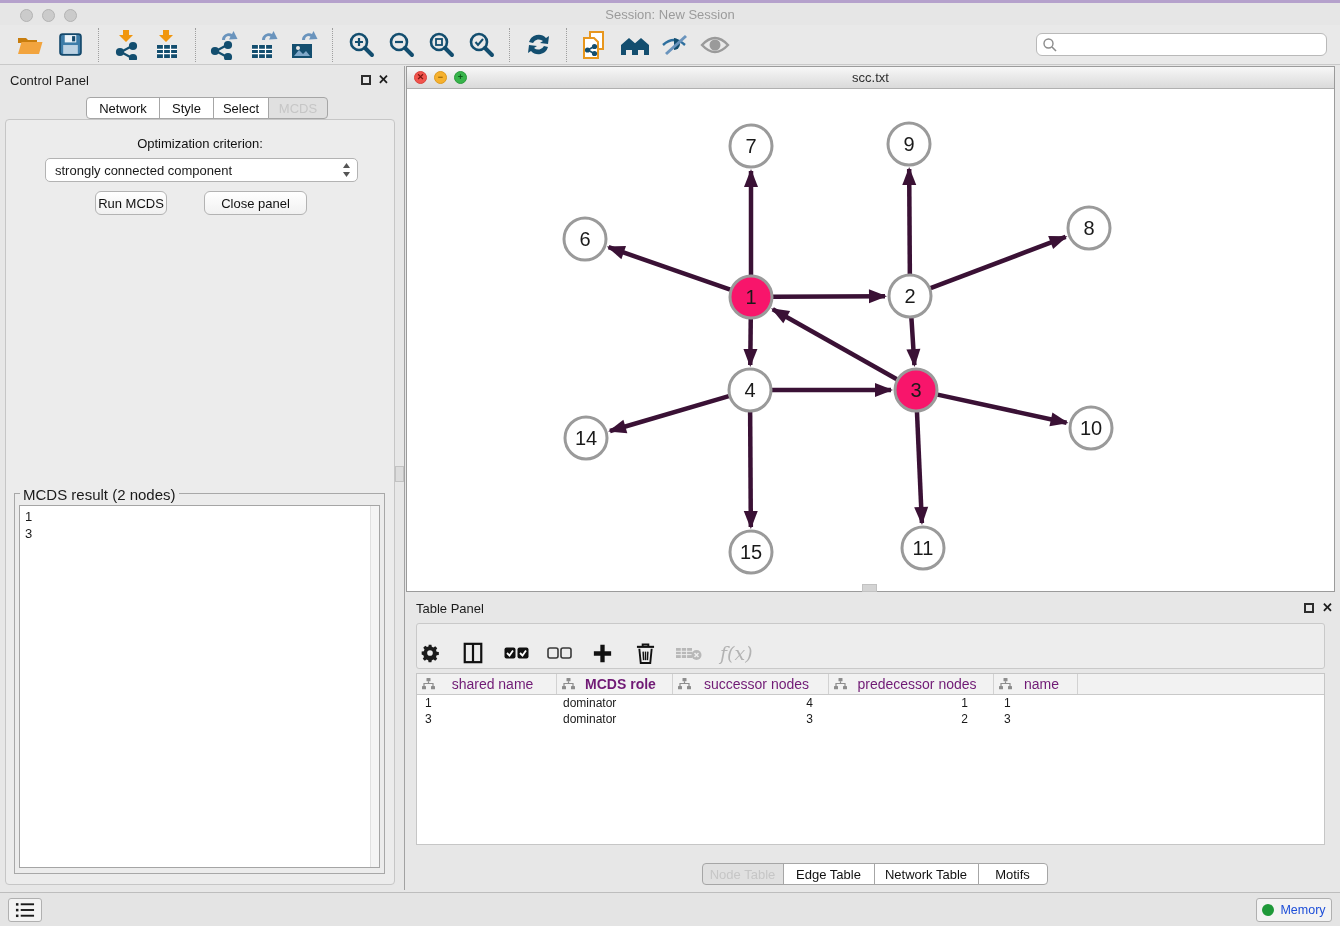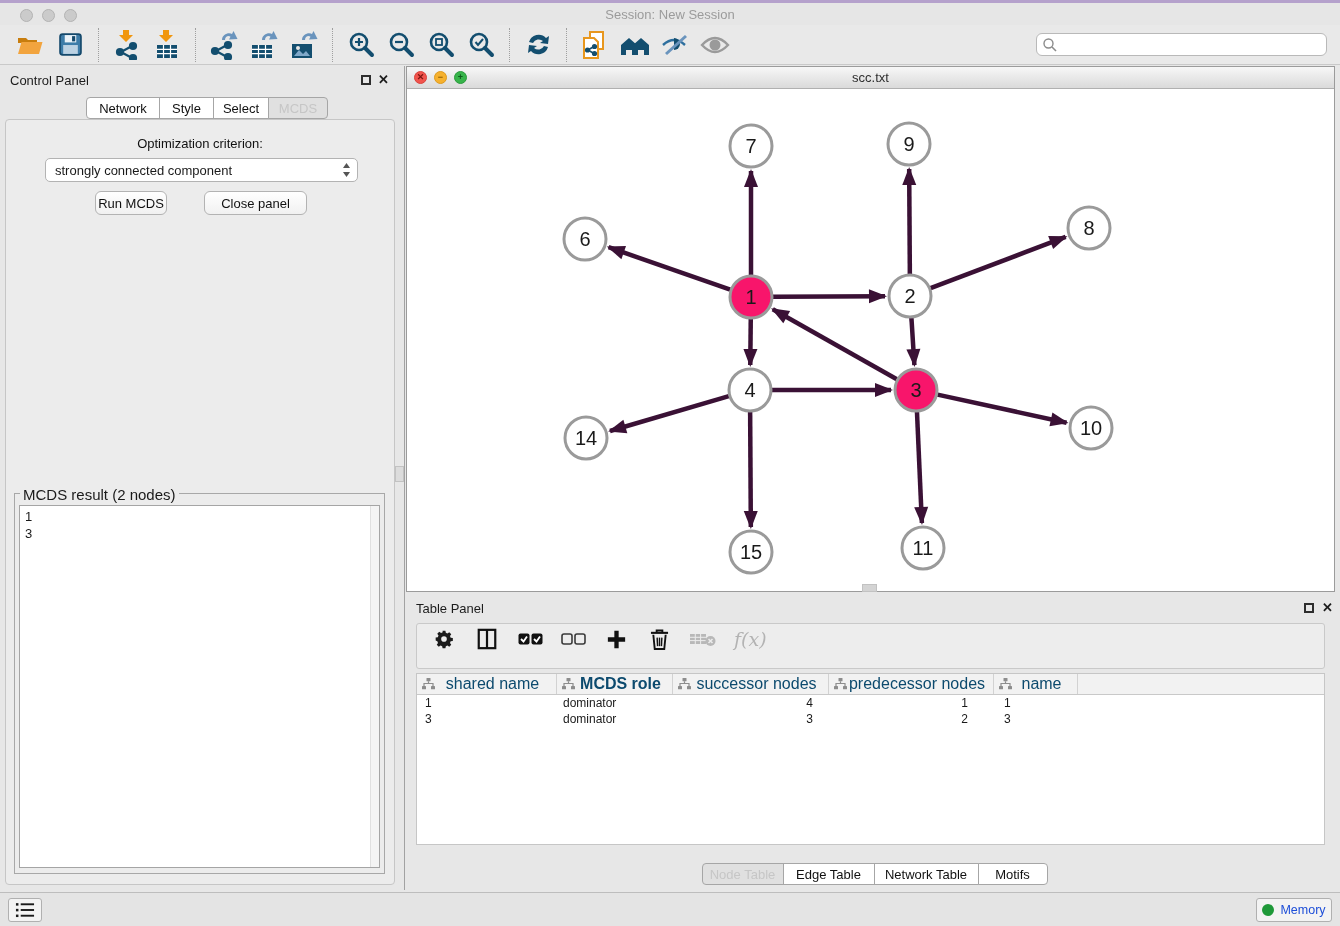--- a/index.html
+++ b/index.html
@@ -63,27 +63,27 @@
   .tl { position:absolute; top:4px; width:13px; height:13px; border-radius:50%;
         display:flex; align-items:center; justify-content:center; font-size:9px; font-weight:700; line-height:1; }
   .tl-red { background:#f1544d; border:1px solid #d8423c; color:#7c1410; }
   .tl-yellow { background:#f6b12e; border:1px solid #dd9a1e; color:#8a5b00; }
   .tl-green { background:#37b44a; border:1px solid #2a9a3c; color:#0d5c1c; }
   .net-canvas { position:absolute; left:0; top:22px; width:927px; height:502px; background:#fff; }
   .h-handle { position:absolute; left:455px; bottom:-1px; width:15px; height:8px; background:#d4d4d4; border:1px solid #c2c2c2; }
   
   .table-panel { position:absolute; left:406px; top:594px; width:929px; height:296px; background:#e7e7e7; }
   .tp-toolbar { position:absolute; left:10px; top:29px; width:909px; height:46px; background:#ededed;
-                border:1px solid #c9c9c9; border-radius:3px; display:flex; align-items:flex-start; padding-left:14px; }
+                border:1px solid #c9c9c9; border-radius:3px; display:flex; align-items:flex-end; }
   .tpi { height:30px; min-width:26px; display:flex; align-items:center; justify-content:center; margin-right:17px; }
   .fx { font-family:"DejaVu Serif", serif; font-style:italic; font-size:19px; color:#b3b3b3; }
   .data-table { position:absolute; left:10px; top:79px; width:909px; height:172px; background:#fff;
                 border:1px solid #c6c6c6; overflow:hidden; }
   .dt-header { display:flex; height:21px; background:#f2f2f2; border-bottom:1px solid #c9c9c9; }
-  .dt-th { display:flex; align-items:center; border-right:1px solid #d2d2d2; font-size:16px; color:#0c4a6e; position:relative; }
+  .dt-th { display:flex; align-items:center; border-right:1px solid #d2d2d2; font-size:14px; color:#701a75; position:relative; }
   .dt-th .th-icon { margin-left:5px; }
   .dt-th .th-label { flex:1; text-align:center; padding-right:6px; }
   .dt-row { display:flex; height:16px; align-items:center; font-size:12px; }
   .dt-cell { height:16px; line-height:16px; }
   .tp-tabs-wrap { position:absolute; left:0; right:0; top:269px; display:flex; justify-content:center; }
   
   .statusbar { position:absolute; left:0; top:892px; width:1340px; height:34px; background:#e4e4e4; border-top:1px solid #bdbdbd; }
   .sb-btn { position:absolute; top:5px; height:24px; background:#f3f3f3; border:1px solid #b0b0b0; border-radius:3px;
             display:flex; align-items:center; justify-content:center; }
   .mem-dot { width:12px; height:12px; border-radius:50%; background:#1f9939; margin-right:6px; }

